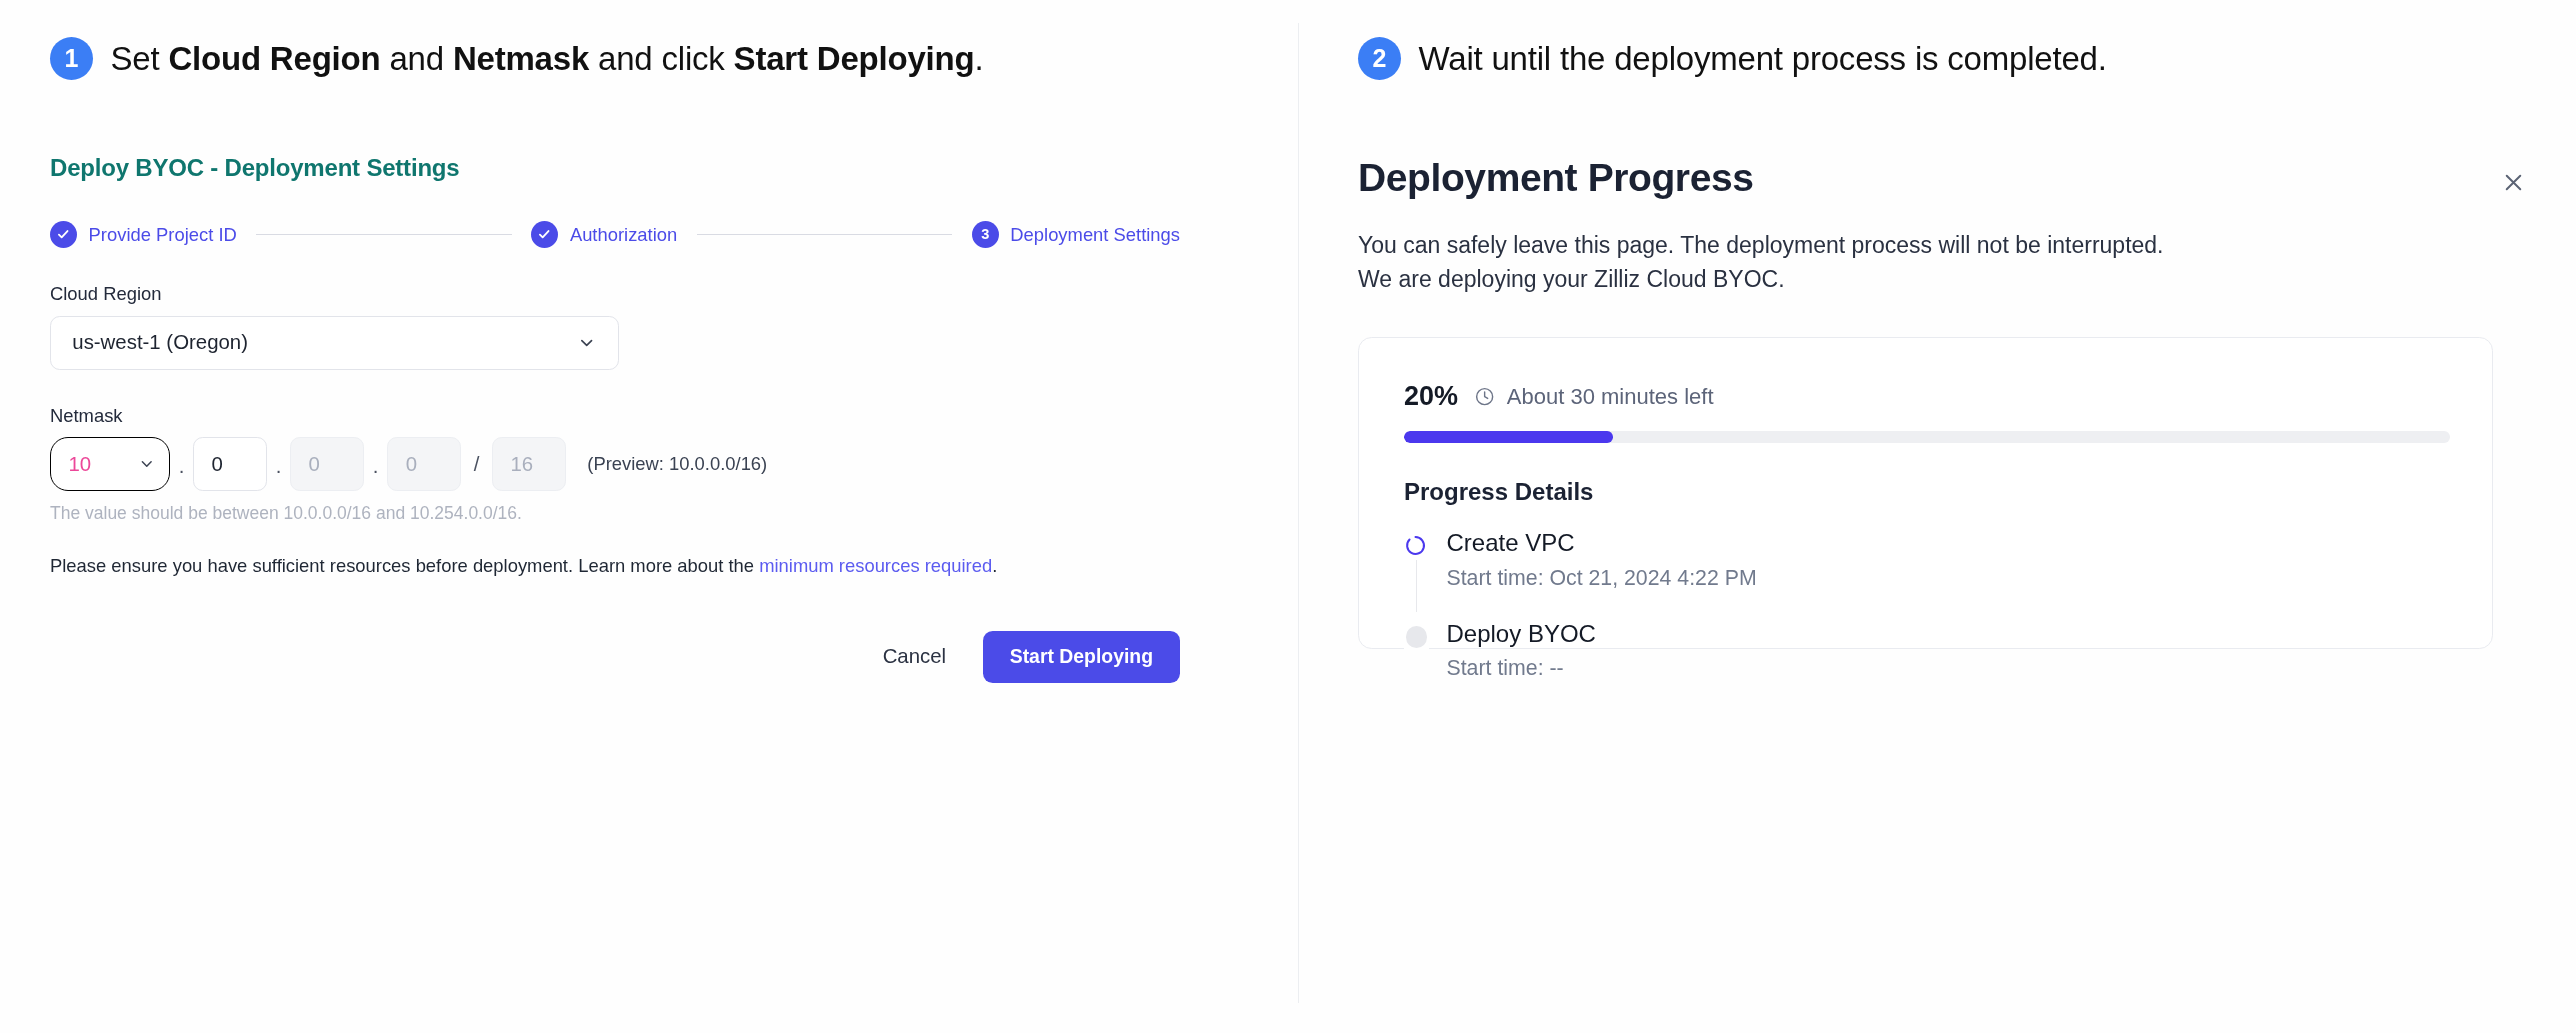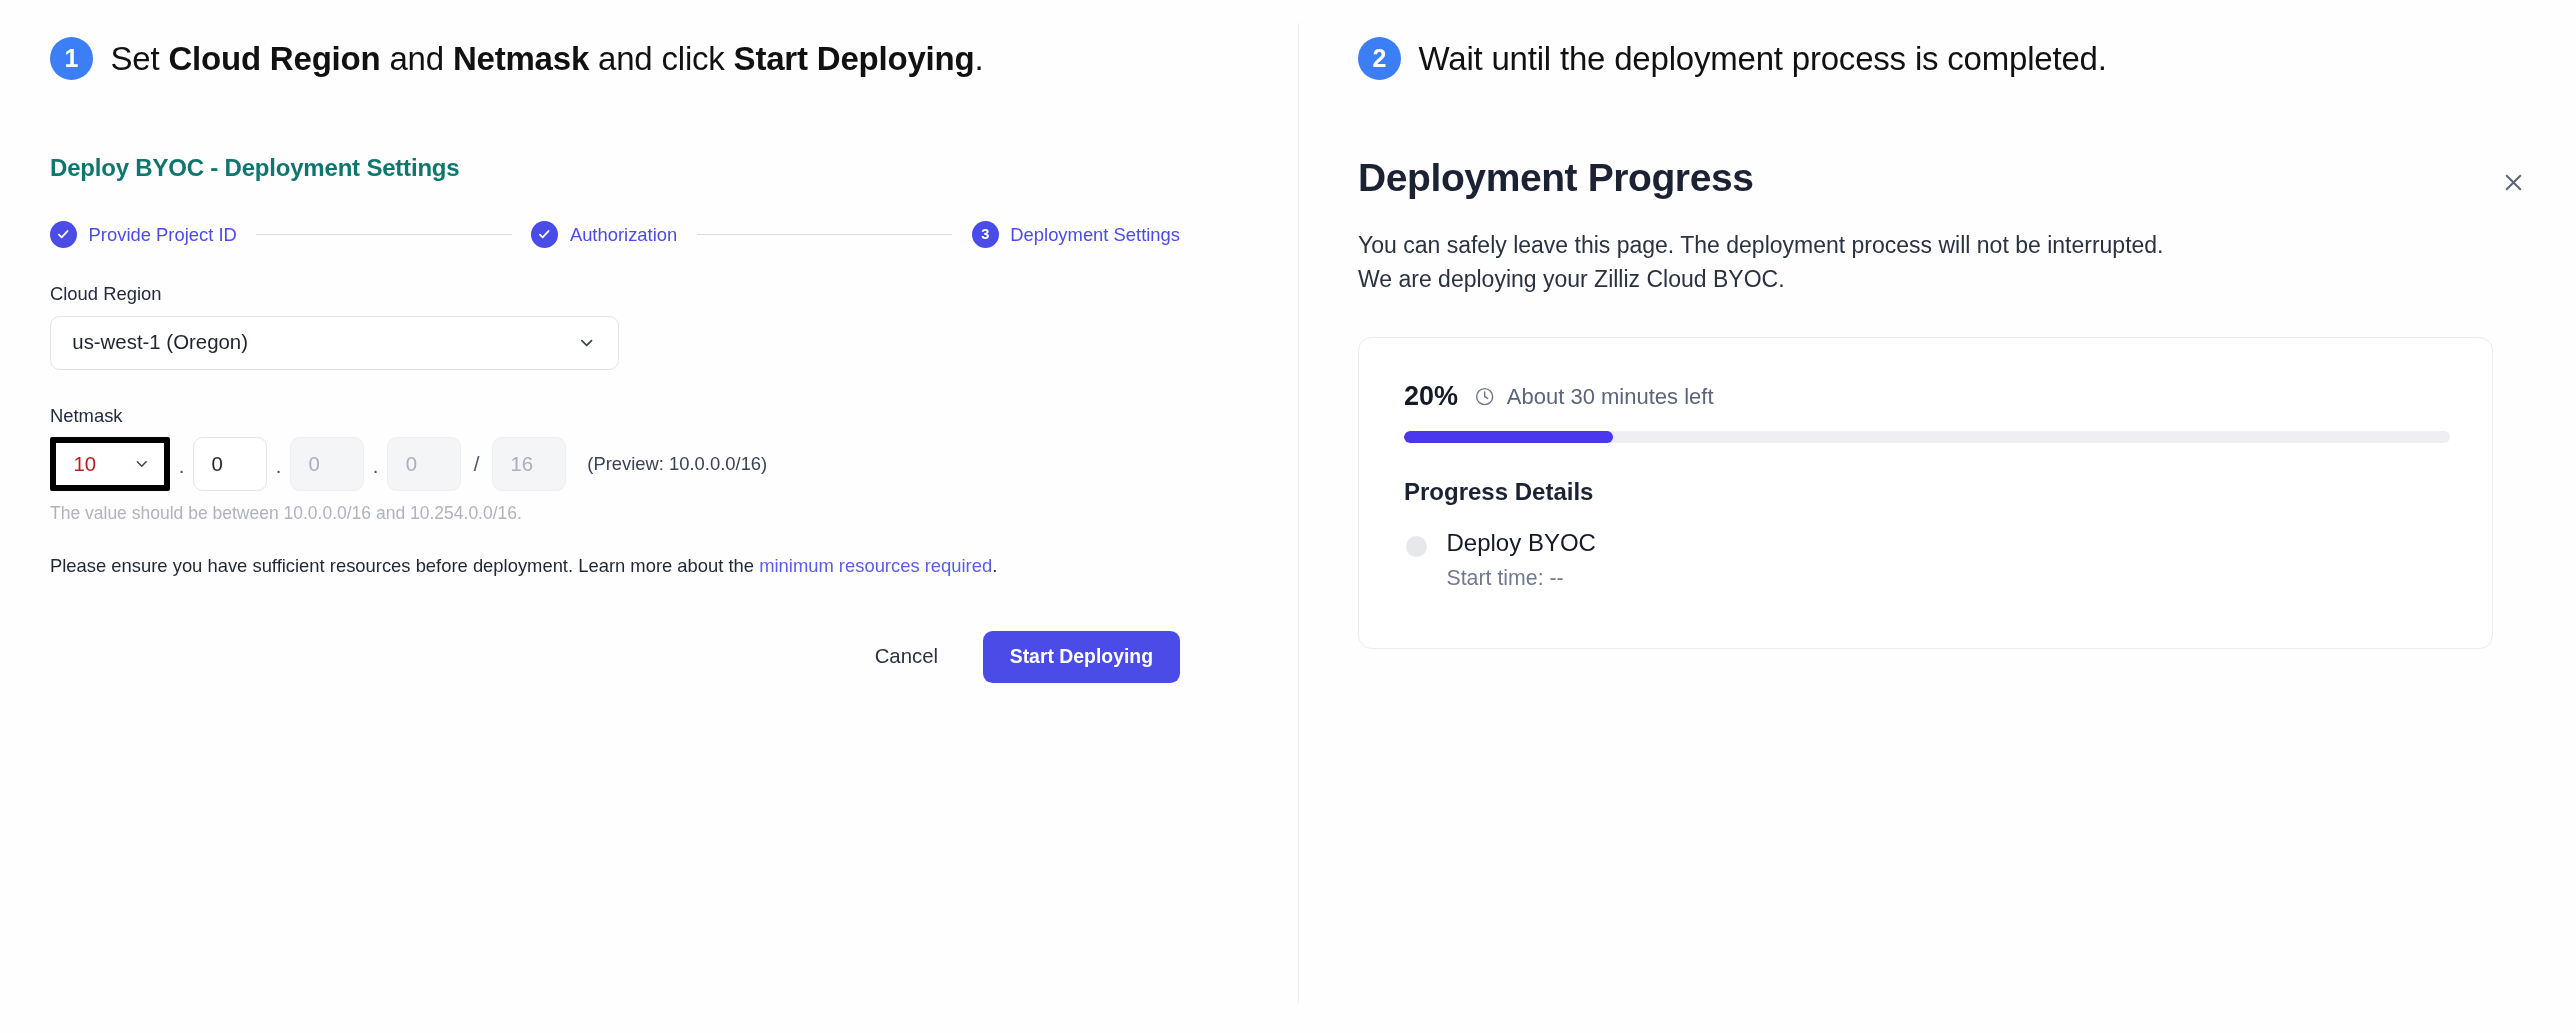--- a/index.html
+++ b/index.html
@@ -132,28 +132,28 @@
   .netmask-row {
     display: flex;
     align-items: center;
     gap: 0;
     margin-top: 1.9px;
   }
   .nm-select {
     position: relative;
     width: 120px;
     height: 54px;
-    border: 6px solid #000000;
-    border-radius: 2px;
+    border: 1px solid #000000;
+    border-radius: 18px;
     background: #ffffff;
     display: flex;
     align-items: center;
     padding: 0 17.5px;
     font-size: 20.4px;
-    color: #b91c1c;
+    color: #ec4899;
   }
   .nm-select .chev { position:absolute; right:13.6px; top:50%; transform:translateY(-50%); line-height:0; }
   .nm-input {
     width: 74px;
     height: 54px;
     border: 1px solid #e2e4ea;
     border-radius: 9.7px;
     background: #ffffff;
     display: flex;
     align-items: center;
@@ -197,21 +197,21 @@
   .notice-text a {
     color: #5b5bf0;
     text-decoration: none;
   }
 
   
   .actions {
     display: flex;
     align-items: center;
     justify-content: flex-end;
-    gap: 31px;
+    gap: 23px;
     width: 1130px;
     margin-top: 54px;
   }
   .btn-cancel {
     font-size: 20.4px;
     color: #2b3242;
     background: transparent;
     border: none;
     cursor: pointer;
     font-family: inherit;
@@ -497,20 +497,32 @@
       </div>
 
       <div class="bar-track">
         <div class="bar-fill" id="bar-fill" style="width: 20%;"></div>
       </div>
 
       <div class="details-title">Progress Details</div>
 
       <div class="step-list">
 
+        <div class="step-item">
+          <span class="step-icon">
+            <svg width="23" height="23" viewBox="0 0 24 24">
+              <path d="M12 3.2a8.8 8.8 0 1 1-6.2 2.6" stroke="#4b38ee" stroke-width="2.1" fill="none" stroke-linecap="round"></path>
+            </svg>
+          </span>
+          <span class="step-connector"></span>
+          <div class="step-body">
+            <span class="step-name">Create VPC</span>
+            <span class="step-time">Start time: Oct 21, 2024 4:22 PM</span>
+          </div>
+        </div>
 
         <div class="step-item">
           <span class="step-icon">
             <span class="dot-pending"></span>
           </span>
           <div class="step-body">
             <span class="step-name">Deploy BYOC</span>
             <span class="step-time">Start time: --</span>
           </div>
         </div>

